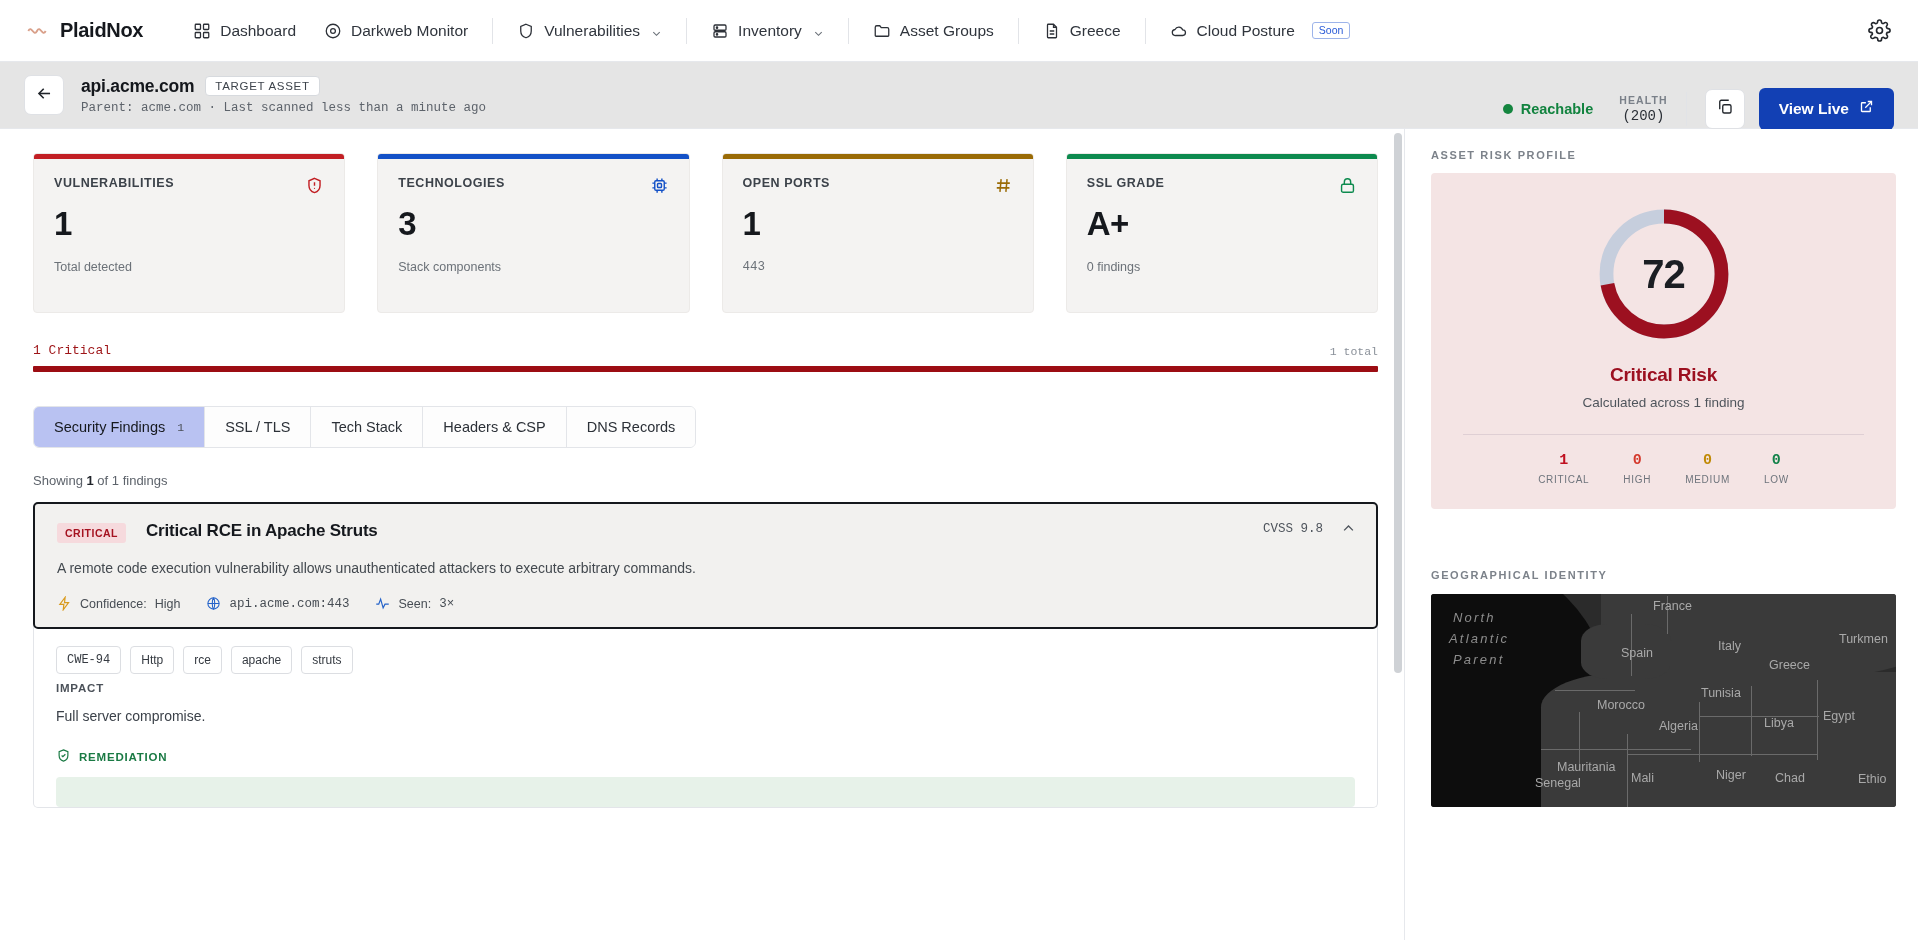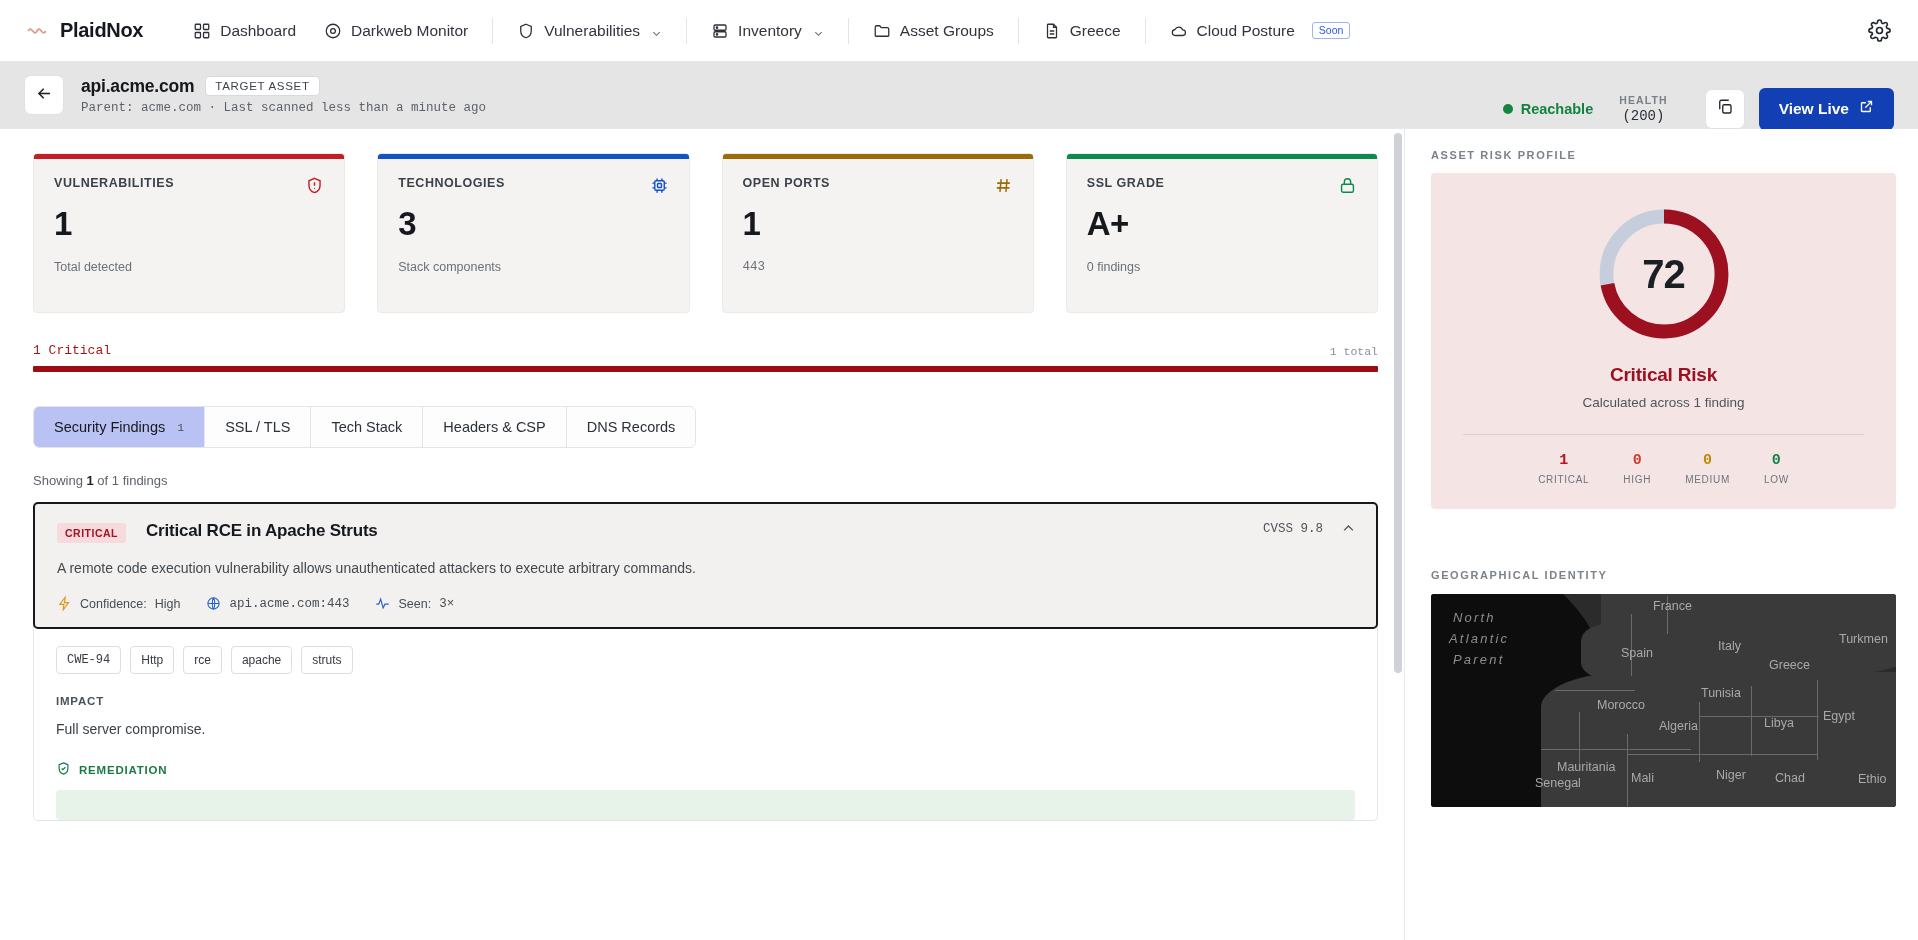--- a/index.html
+++ b/index.html
@@ -139,21 +139,21 @@
   .f-desc { font-size:14px; color:#43494f; margin-top:17px; }
   .f-meta { display:flex; align-items:center; gap:26px; margin-top:20px; }
   .meta { display:flex; align-items:center; gap:8px; font-size:12.5px; color:#474d54; }
   .meta svg { width:15px; height:15px; display:block; }
   .meta .mv { font-weight:normal; }
 
   .f-body { border:1px solid #e3e5e9; border-top:none; border-radius:0 0 5px 5px; background:#fff;
             margin-top:-3px; padding:20px 22px 0 22px; }
   .tags { display:flex; flex-wrap:wrap; gap:9px; }
   .tag { font-size:12px; color:#353a41; border:1px solid #dcdee2; border-radius:4px; padding:6px 10px; background:#fff;}
-  .sec-label { font-size:11.5px; font-weight:bold; letter-spacing:0.8px; color:#4b5159; margin-top:21px; }
+  .sec-label { font-size:11.5px; font-weight:bold; letter-spacing:0.8px; color:#4b5159; margin-top:8px; }
   .sec-text { font-size:14px; color:#3b4149; margin-top:14px;}
   .rem-label { display:flex; align-items:center; gap:8px; font-size:11.5px; font-weight:bold; letter-spacing:0.8px;
                color:#1a7a44; margin-top:24px; }
   .rem-label svg { width:15px; height:15px; }
   .rem-box { margin-top:12px; background:#e7f2e9; border-radius:4px; height:30px; }
 
   
   .side-label { font-size:11px; font-weight:bold; letter-spacing:1.6px; color:#7c828a; }
   .risk-card { margin-top:12px; background:#f4e4e4; border-radius:4px; padding:32px 26px 24px; text-align:center; }
   .donut-wrap { display:flex; justify-content:center; }

